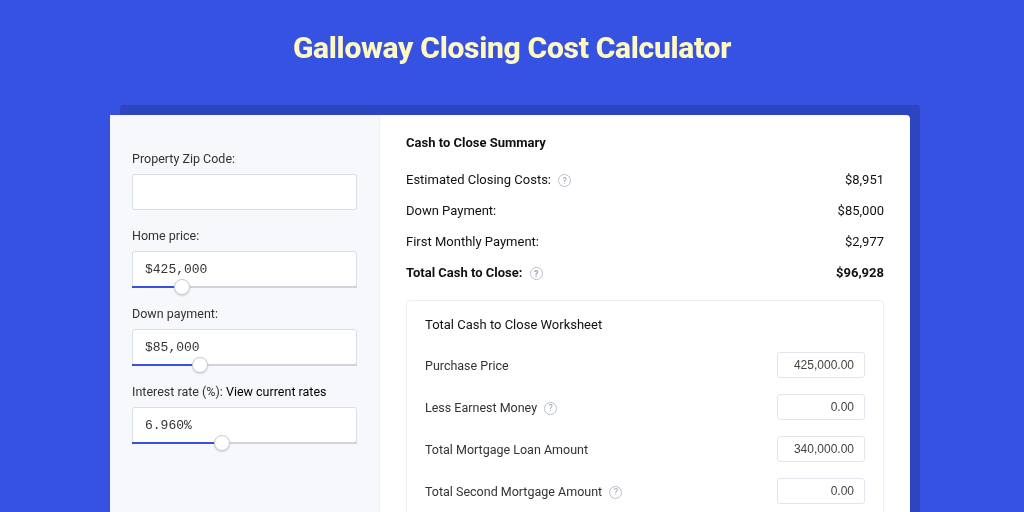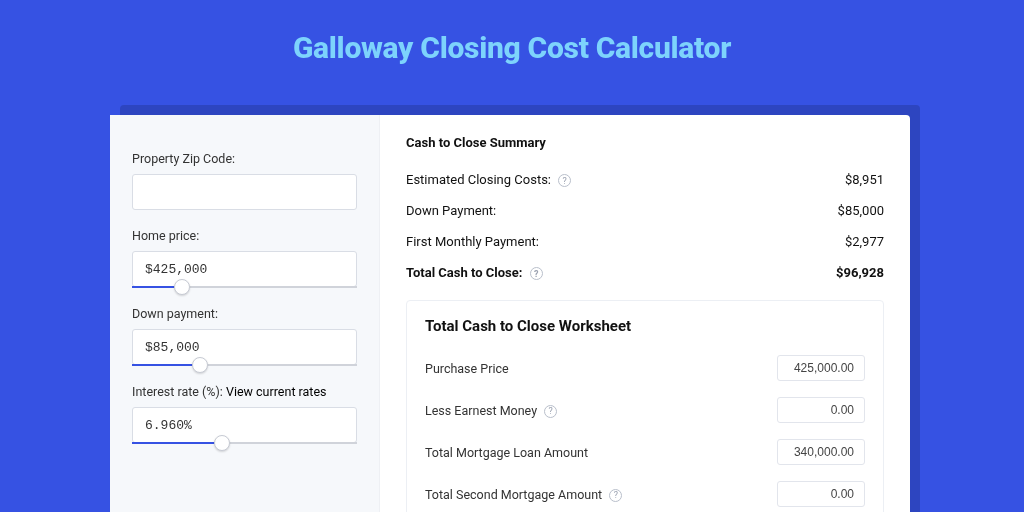--- a/index.html
+++ b/index.html
@@ -4,21 +4,21 @@
 <style>
   * { box-sizing: border-box; margin: 0; padding: 0; }
   html, body { width: 1024px; height: 512px; overflow: hidden; }
   body {
     background: #3652e3;
     font-family: -apple-system, BlinkMacSystemFont, "Segoe UI", Roboto, Helvetica, Arial, sans-serif;
     color: #111;
   }
   .page-title {
     text-align: center;
-    color: #7dd3fc;
+    color: #fef9c3;
     font-weight: 800;
     font-size: 30px;
     padding-top: 30px;
     letter-spacing: -0.3px;
   }
   .card-shadow {
     position: absolute;
     top: 105px;
     left: 120px;
     width: 800px;
@@ -125,22 +125,22 @@
     margin-left: 4px;
     vertical-align: middle;
   }
   .worksheet {
     margin-top: 12px;
     border: 1px solid #eceff4;
     border-radius: 4px;
     padding: 16px 18px;
   }
   .worksheet-title {
-    font-weight: 700;
-    font-size: 15px;
+    font-weight: 400;
+    font-size: 13px;
     margin-bottom: 12px;
   }
   .ws-row {
     display: flex;
     justify-content: space-between;
     align-items: center;
     font-size: 12.5px;
     color: #333;
     padding: 8px 0;
     gap: 24px;

